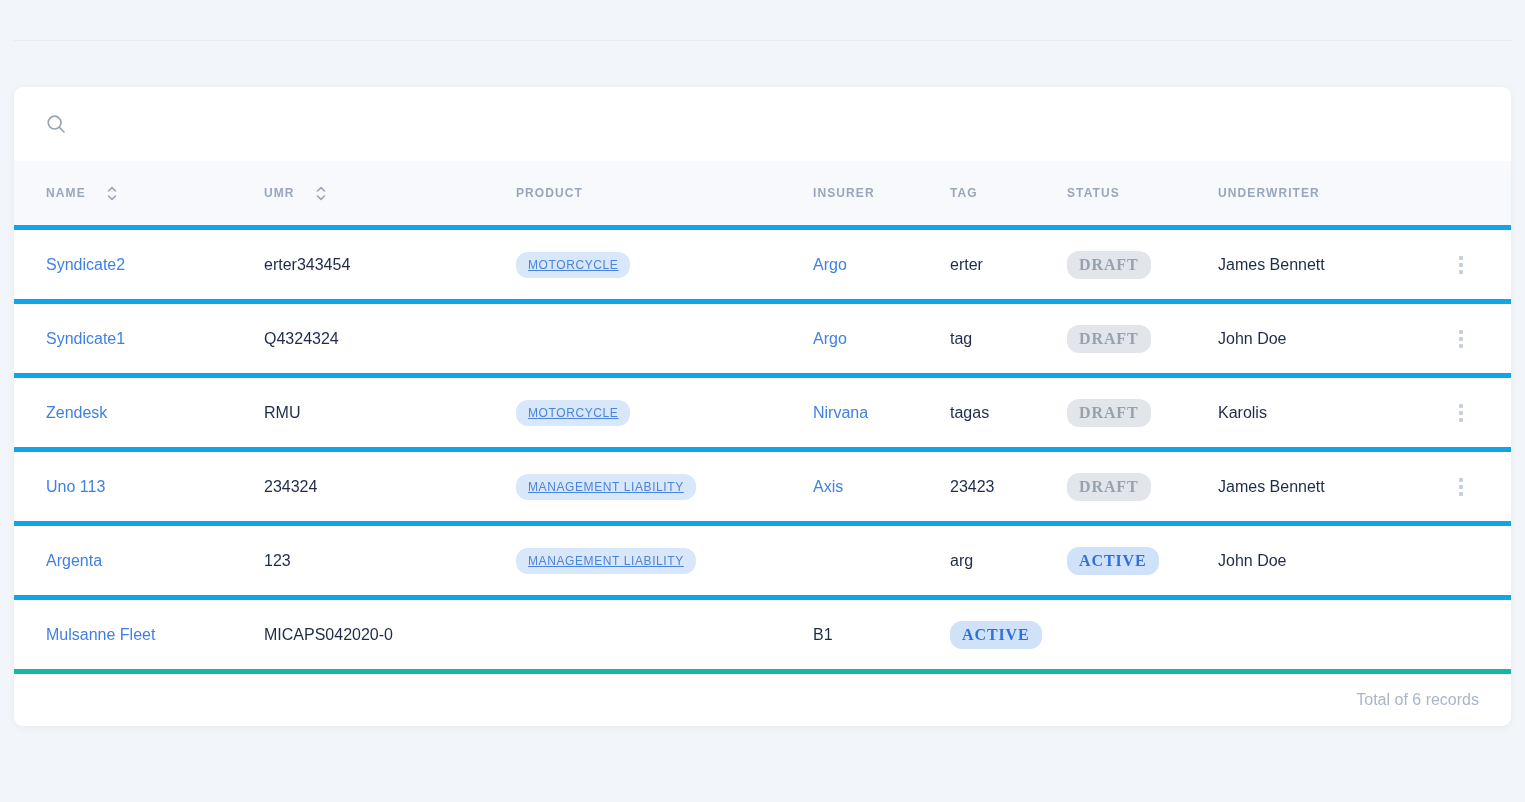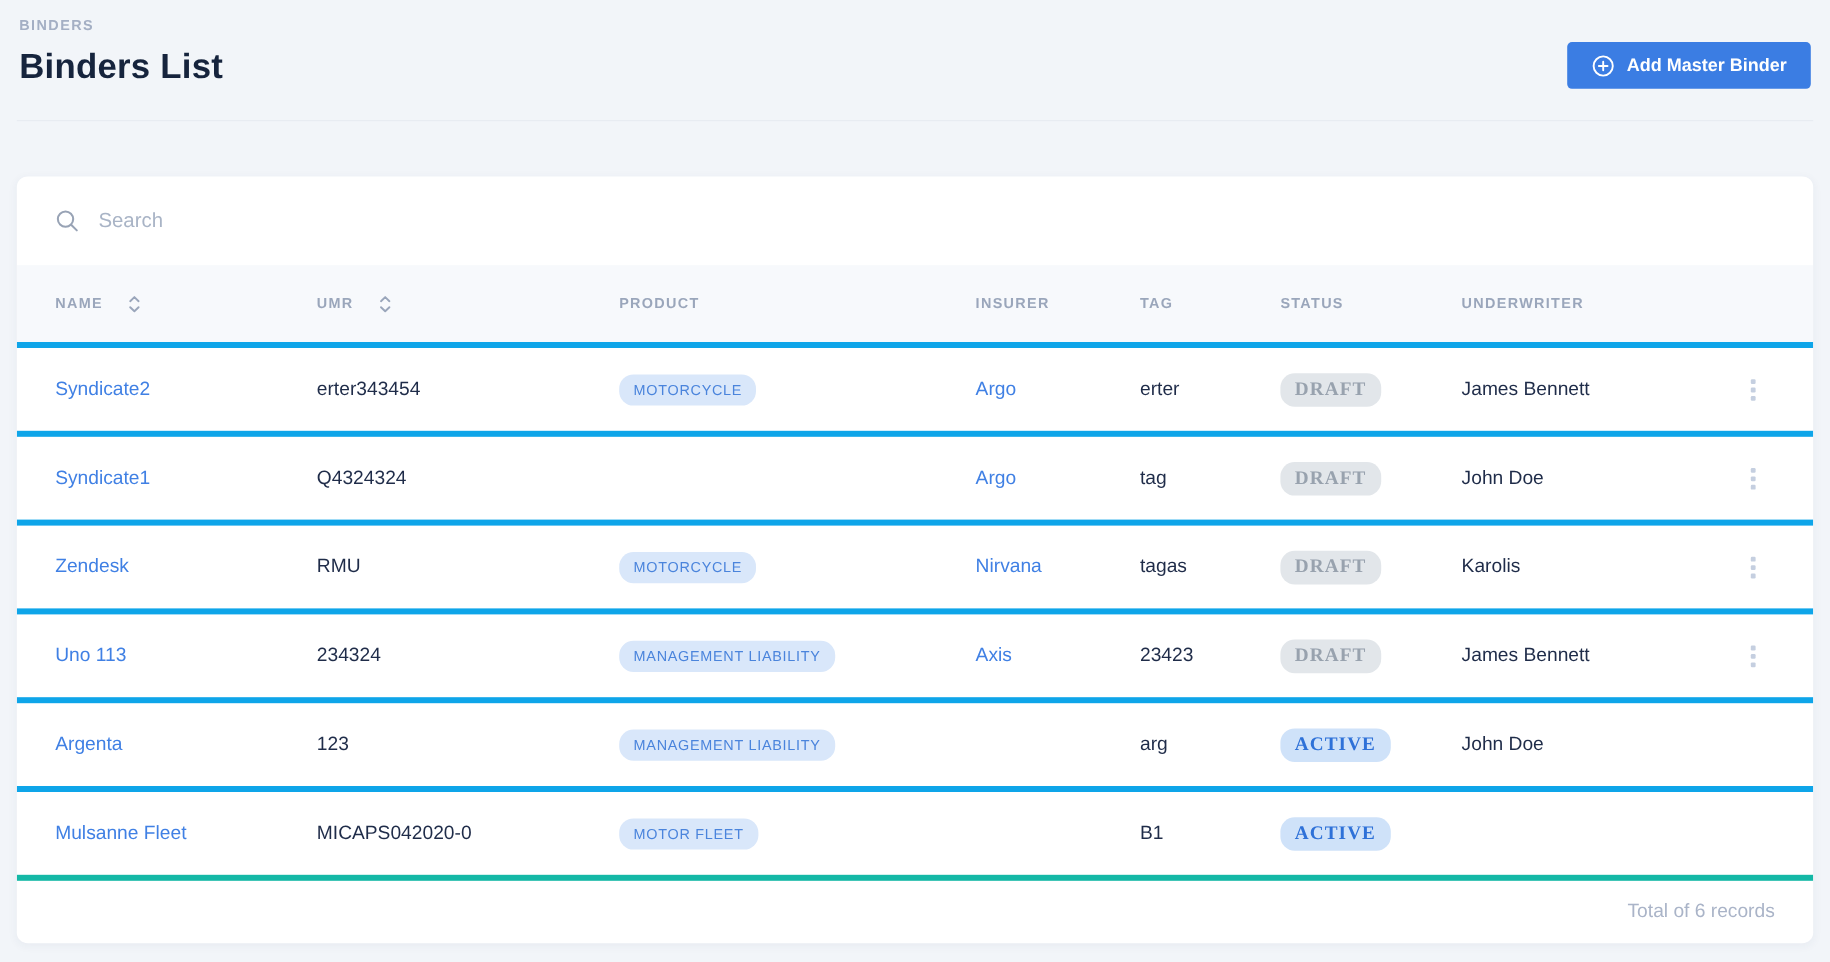--- a/index.html
+++ b/index.html
@@ -86,20 +86,21 @@
   }
   .cell { font-size: 16px; color: #1f2c49; }
   .link { color: #4080e4; text-decoration: none; cursor: pointer; }
 
   .badge-product {
     display: inline-block;
     background: #d9e7fa; color: #4a84dc;
     font-size: 12px; letter-spacing: 0.6px;
     padding: 6px 12px; border-radius: 12px;
     white-space: nowrap;
+    text-decoration: underline;
   }
   .badge-status {
     display: inline-block;
     font-size: 16px; font-weight: bold; letter-spacing: 0.9px;
     padding: 5px 12px; border-radius: 12px;
     white-space: nowrap;
     font-family: Liberation Serif, serif;
   }
   .badge-draft  { background: #e2e6ea; color: #98a2ae; }
   .badge-active { background: #cfe2f9; color: #2e71d8; }
@@ -123,47 +124,33 @@
   .total-text { font-size: 16px; color: #aab4c8; }
 
   .icon-svg { display: block; }
 </style>
 </head>
 <body>
 
 <div class="page">
 
   <div class="page-header">
-    <div>
-      <div class="crumb">BINDERS</div>
-      <div class="page-title">Binders List</div>
-    </div>
-    <button class="add-btn">
-      <span>
-        <svg class="icon-svg" width="20" height="20" viewBox="0 0 20 20">
-          <circle cx="10" cy="10" r="8" fill="none" stroke="#ffffff" stroke-width="1.6"></circle>
-          <path d="M10 6.4 V13.6 M6.4 10 H13.6" stroke="#ffffff" stroke-width="1.6" stroke-linecap="round"></path>
-        </svg>
-      </span>
-      <span>Add Master Binder</span>
-    </button>
   </div>
 
   <hr class="header-divider">
 
   <div class="card">
 
     <div class="search-row">
       <span>
         <svg class="icon-svg" width="20" height="20" viewBox="0 0 20 20">
           <circle cx="8.6" cy="8.6" r="6.4" fill="none" stroke="#98a3b5" stroke-width="1.7"></circle>
           <path d="M13.5 13.5 L18 18" stroke="#98a3b5" stroke-width="1.7" stroke-linecap="round"></path>
         </svg>
       </span>
-      <input class="search-input" type="text" placeholder="Search" style="">
     </div>
 
     <div class="grid thead">
       <div class="th sortable">
         <span>NAME</span>
         <span>
           <svg class="icon-svg" width="10" height="15" viewBox="0 0 10 15">
             <path d="M1.5 5 L5 1.6 L8.5 5" fill="none" stroke="#9aa6bb" stroke-width="1.6" stroke-linecap="round" stroke-linejoin="round"></path>
             <path d="M1.5 10 L5 13.4 L8.5 10" fill="none" stroke="#9aa6bb" stroke-width="1.6" stroke-linecap="round" stroke-linejoin="round"></path>
           </svg>
@@ -268,21 +255,20 @@
         <span class="dot"></span>
         <span class="dot"></span>
         <span class="dot"></span>
       </button>
     </div>
   </div>
 
   <div class="grid trow">
     <div class="cell"><a class="link">Mulsanne Fleet</a></div>
     <div class="cell">MICAPS042020-0</div>
-    <div class="cell"><span class="badge-product">MOTOR FLEET</span></div>
     <div class="cell"></div>
     <div class="cell">B1</div>
     <div class="cell"><span class="badge-status badge-active">ACTIVE</span></div>
 
     <div class="cell">
       <button class="menu-btn" title="" style="visibility: hidden;">
         <span class="dot"></span>
         <span class="dot"></span>
         <span class="dot"></span>
       </button>

